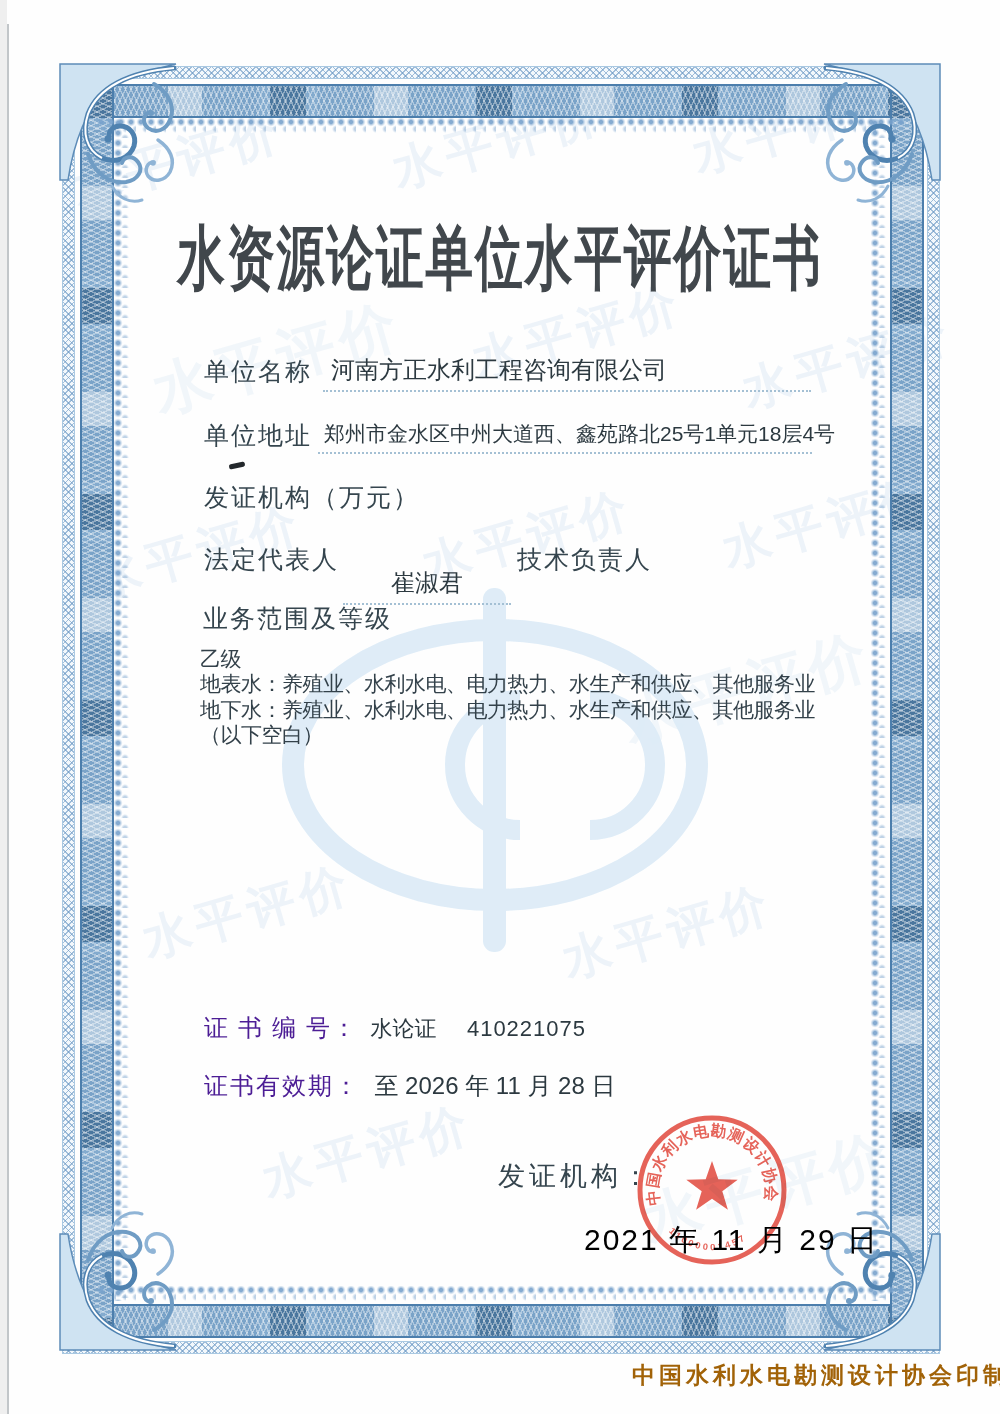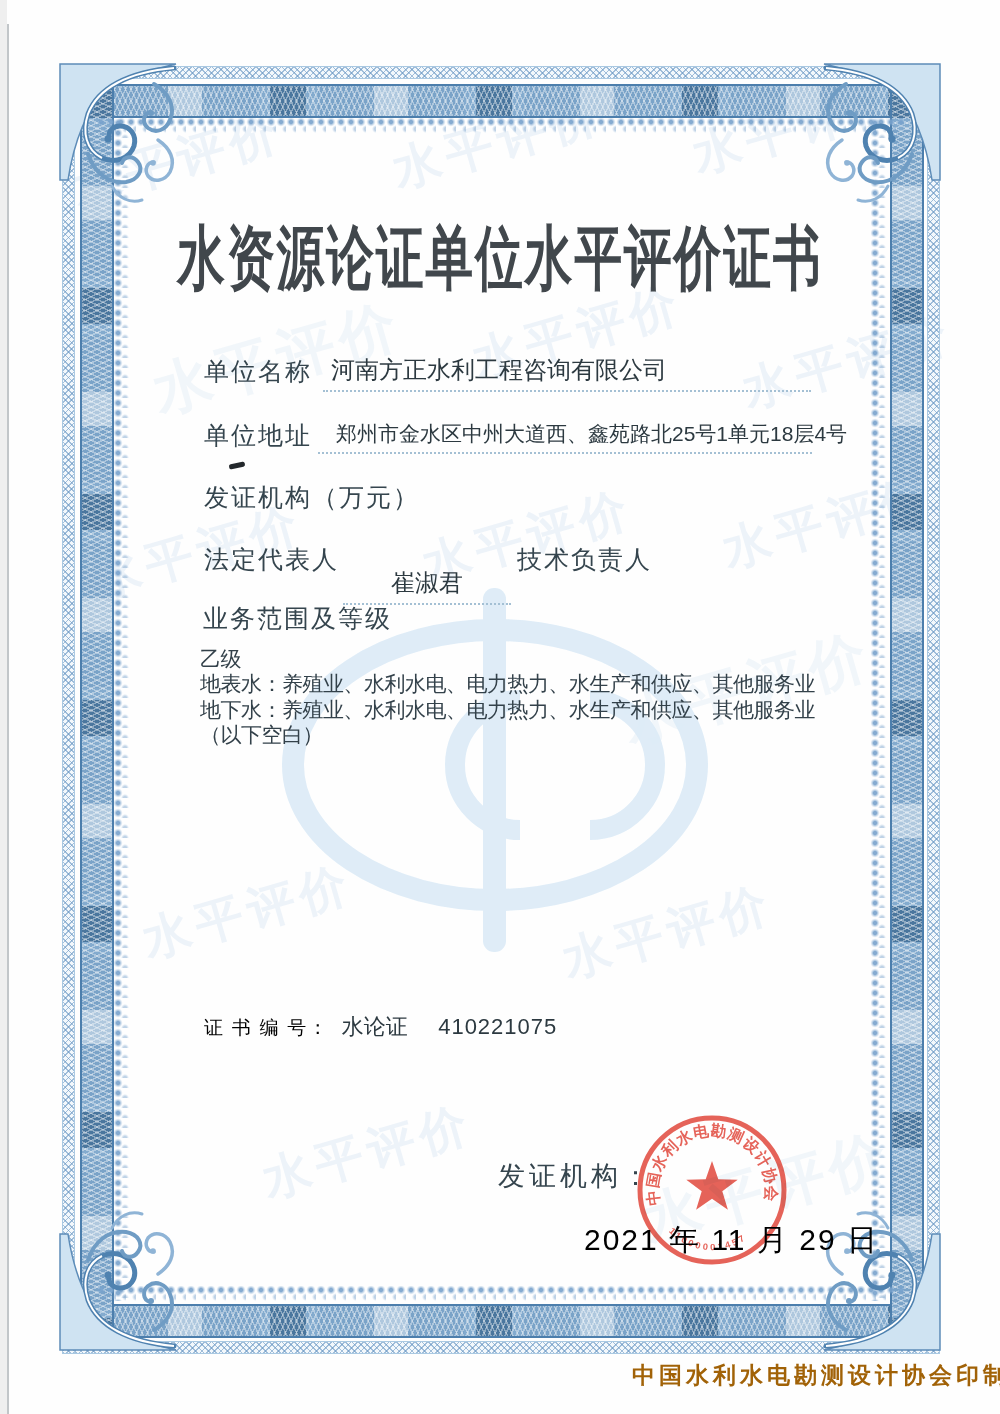--- a/index.html
+++ b/index.html
@@ -77,30 +77,30 @@
   }
   .lbl{
     position:absolute;font-family:Liberation Serif, serif;font-size:25px;
     letter-spacing:2px;color:#35454e;white-space:nowrap;
   }
   .uline{
     position:absolute;border-bottom:2px dotted #a4c0d4;height:40px;
     display:flex;align-items:flex-end;white-space:nowrap;
   }
   .val{font-size:24px;color:#2c3940;padding-bottom:4px;}
-  .val.small{font-size:21px;margin-left:12px;}
+  .val.small{font-size:21px;}
   .center{justify-content:center;}
   .dash-mark{
     position:absolute;left:229px;top:463px;width:16px;height:5px;background:#23282c;
     border-radius:2px;transform:rotate(-12deg);
   }
   .biz-block{position:absolute;left:200px;top:646px;width:642px;font-size:21px;
     line-height:25.4px;letter-spacing:-0.5px;color:#33414a;}
   .row-line{position:absolute;white-space:nowrap;}
-  .num-label{font-family:"Liberation Serif",serif;font-size:19px;letter-spacing:2px;color:#000000;}
+  .num-label{font-family:"Liberation Serif",serif;font-size:24px;letter-spacing:2px;color:#4c1d95;}
   .num-prefix{font-size:22px;margin-left:8px;color:#2c3940;}
   .num-value{font-size:22px;margin-left:26px;letter-spacing:1px;color:#2c3940;}
   .valid-value{font-size:24px;margin-left:10px;color:#2c3940;}
   .issuer{position:absolute;left:498px;top:1158px;font-family:Liberation Mono, monospace;
     font-size:27px;letter-spacing:4px;color:#35454e;white-space:nowrap;z-index:4;}
   .issue-date{position:absolute;left:584px;top:1220px;font-size:30px;letter-spacing:2px;
     color:#000000;white-space:nowrap;z-index:4;}
   .printed{position:absolute;left:632px;top:1360px;font-family:"Liberation Serif",serif;
     font-size:23px;font-weight:600;letter-spacing:4px;color:#a16207;white-space:nowrap;}
   .seal{position:absolute;left:632px;top:1112px;z-index:6;mix-blend-mode:multiply;opacity:.92;}
@@ -211,20 +211,24 @@
       <div>地表水：养殖业、水利水电、电力热力、水生产和供应、其他服务业</div>
       <div>地下水：养殖业、水利水电、电力热力、水生产和供应、其他服务业（以下空白）</div>
     </div>
 
     <div class="row-line" style="left:204px;top:1012px">
       <span class="num-label">证 书 编 号：</span>
       <span class="num-prefix">水论证</span>
       <span class="num-value">410221075</span>
     </div>
 
+    <div class="row-line" style="left:204px;top:1070px">
+      <span class="num-label">证书有效期：</span>
+      <span class="valid-value">至 2026 年 11 月 28 日</span>
+    </div>
 
     <div class="issuer">发证机构：</div>
     <div class="issue-date">2021 年 11 月 29 日</div>
 
     <div class="printed">中国水利水电勘测设计协会印制</div>
   </div>
 
   <svg class="seal" width="160" height="160" viewBox="0 0 160 160">
     <defs>
       <path id="sealArcTop" d="M29.3,96.5 A54,54 0 1 1 130.7,96.5" fill="none"></path>

